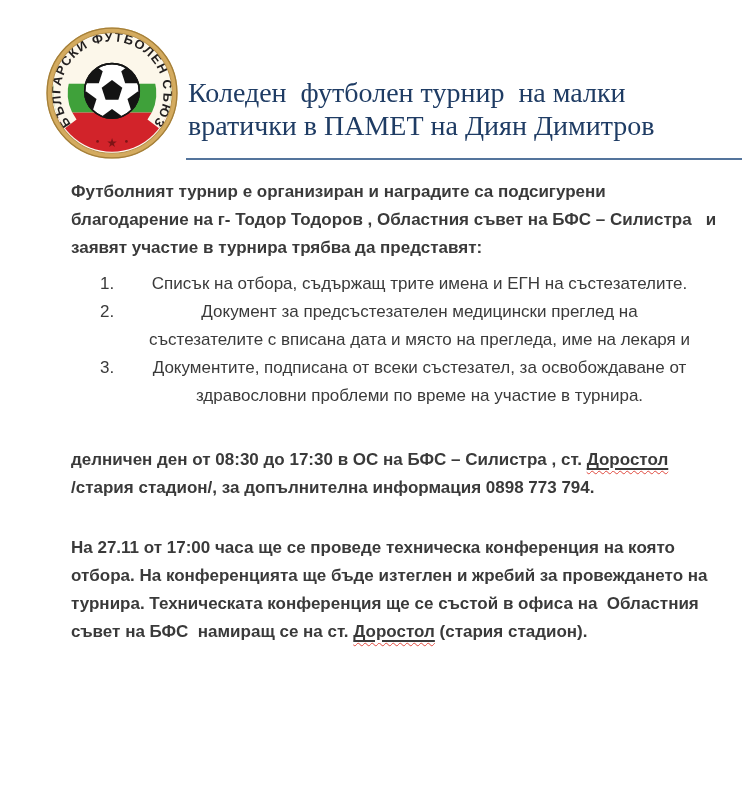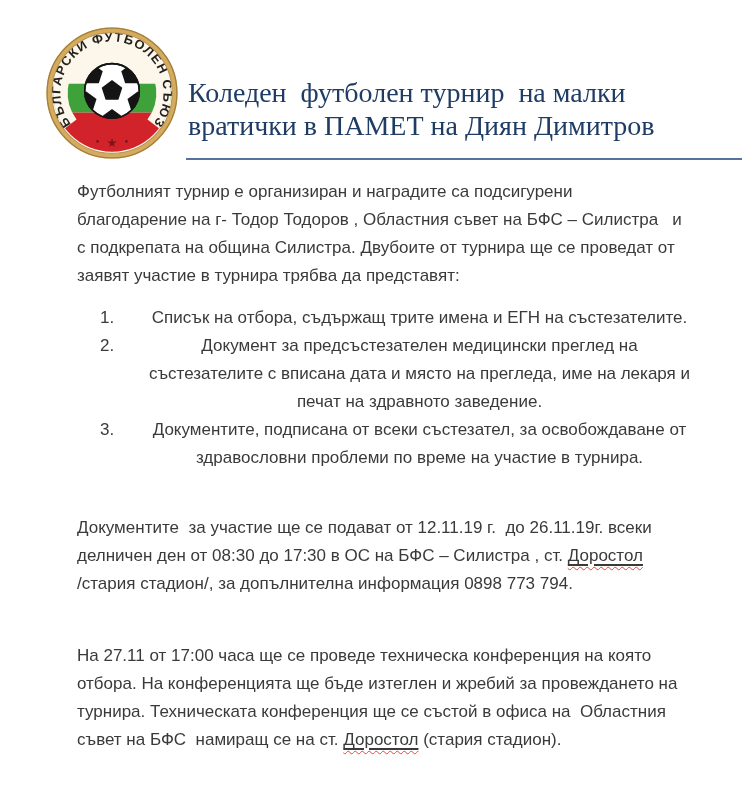--- a/index.html
+++ b/index.html
@@ -25,21 +25,21 @@
   }
   .title-line{
     font-family:Liberation Serif, serif;
     font-size:28px;
     line-height:33px;
     color:#1f3c64;
     white-space:pre;
   }
   
   .main{margin:18px 40px 0 63px;}
-  .para{margin:14px;}
+  .para{margin:8px;font-weight:bold;}
   .line{
     font-size:17px;
     line-height:28px;
     white-space:pre;
     color:#3a3a3a;
   }
   .list{margin-top:8px;}
   .list-item{display:flex;padding-left:37px;}
   .li-num{
     flex:0 0 24px;
@@ -127,52 +127,49 @@
         <div class="title-line">вратички в ПАМЕТ на Диян Димитров</div>
       </h1>
     </div>
   </div>
 
   <div class="main">
 
     <div class="para">
       <div class="line">Футболният турнир е организиран и наградите са подсигурени</div>
       <div class="line">благодарение на г- Тодор Тодоров , Областния съвет на БФС – Силистра   и</div>
-      <div class="line">с подкрепата на община Силистра. Двубоите от турнира ще се проведат от</div>
       <div class="line">заявят участие в турнира трябва да представят:</div>
     </div>
 
     <div class="list">
       <div class="list-item">
         <span class="li-num">1.</span>
         <div class="li-lines">
           <div class="line">Списък на отбора, съдържащ трите имена и ЕГН на състезателите.</div>
         </div>
       </div>
       <div class="list-item">
         <span class="li-num">2.</span>
         <div class="li-lines">
           <div class="line">Документ за предсъстезателен медицински преглед на</div>
           <div class="line">състезателите с вписана дата и място на прегледа, име на лекаря и</div>
-          <div class="line">печат на здравното заведение.</div>
         </div>
       </div>
       <div class="list-item">
         <span class="li-num">3.</span>
         <div class="li-lines">
           <div class="line">Документите, подписана от всеки състезател, за освобождаване от</div>
           <div class="line">здравословни проблеми по време на участие в турнира.</div>
         </div>
       </div>
     </div>
 
     <div class="gap-large"></div>
 
     <div class="para">
-      <div class="line">Документите  за участие ще се подават от 12.11.19 г.  до 26.11.19г. всеки</div>
       <div class="line"><span>делничен ден от 08:30 до 17:30 в ОС на БФС – Силистра , ст. </span><span class="u-word"><span class="squiggle">Доростол</span></span></div>
       <div class="line">/стария стадион/, за допълнителна информация 0898 773 794.</div>
     </div>
 
     <div class="gap-para"></div>
 
     <div class="para">
       <div class="line">На 27.11 от 17:00 часа ще се проведе техническа конференция на която</div>
       <div class="line">отбора. На конференцията ще бъде изтеглен и жребий за провеждането на</div>
       <div class="line">турнира. Техническата конференция ще се състой в офиса на  Областния</div>

